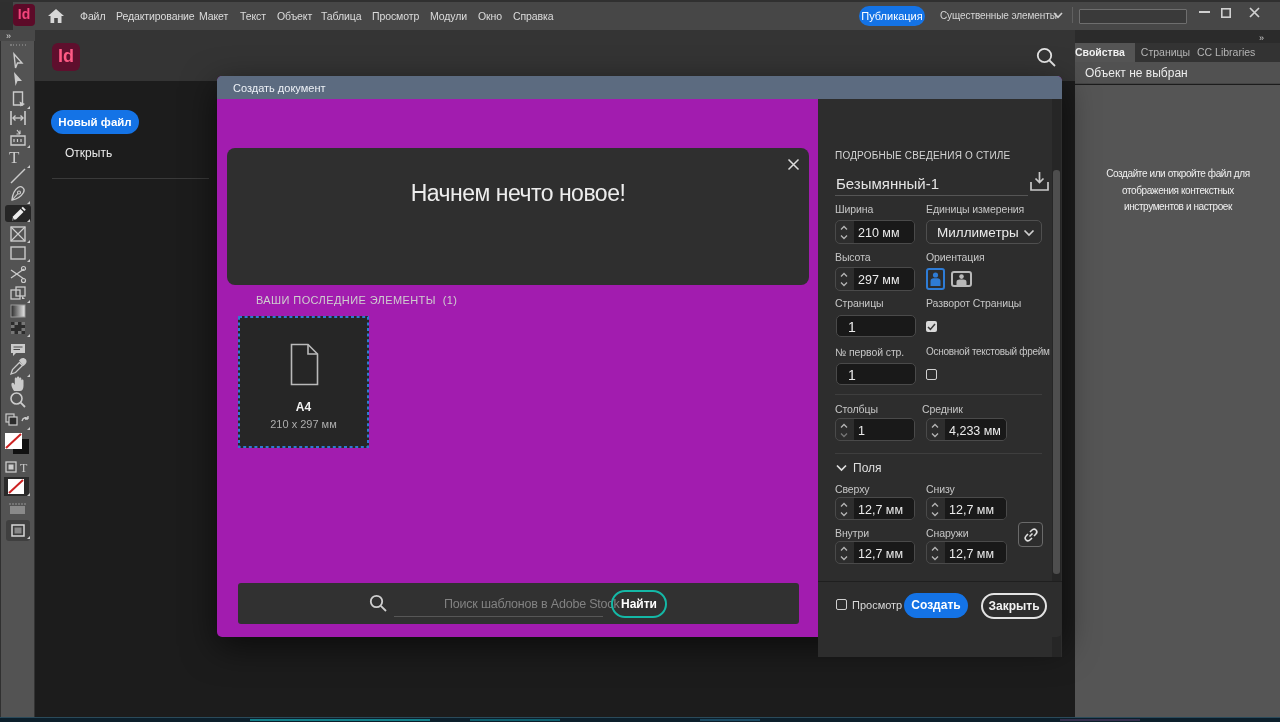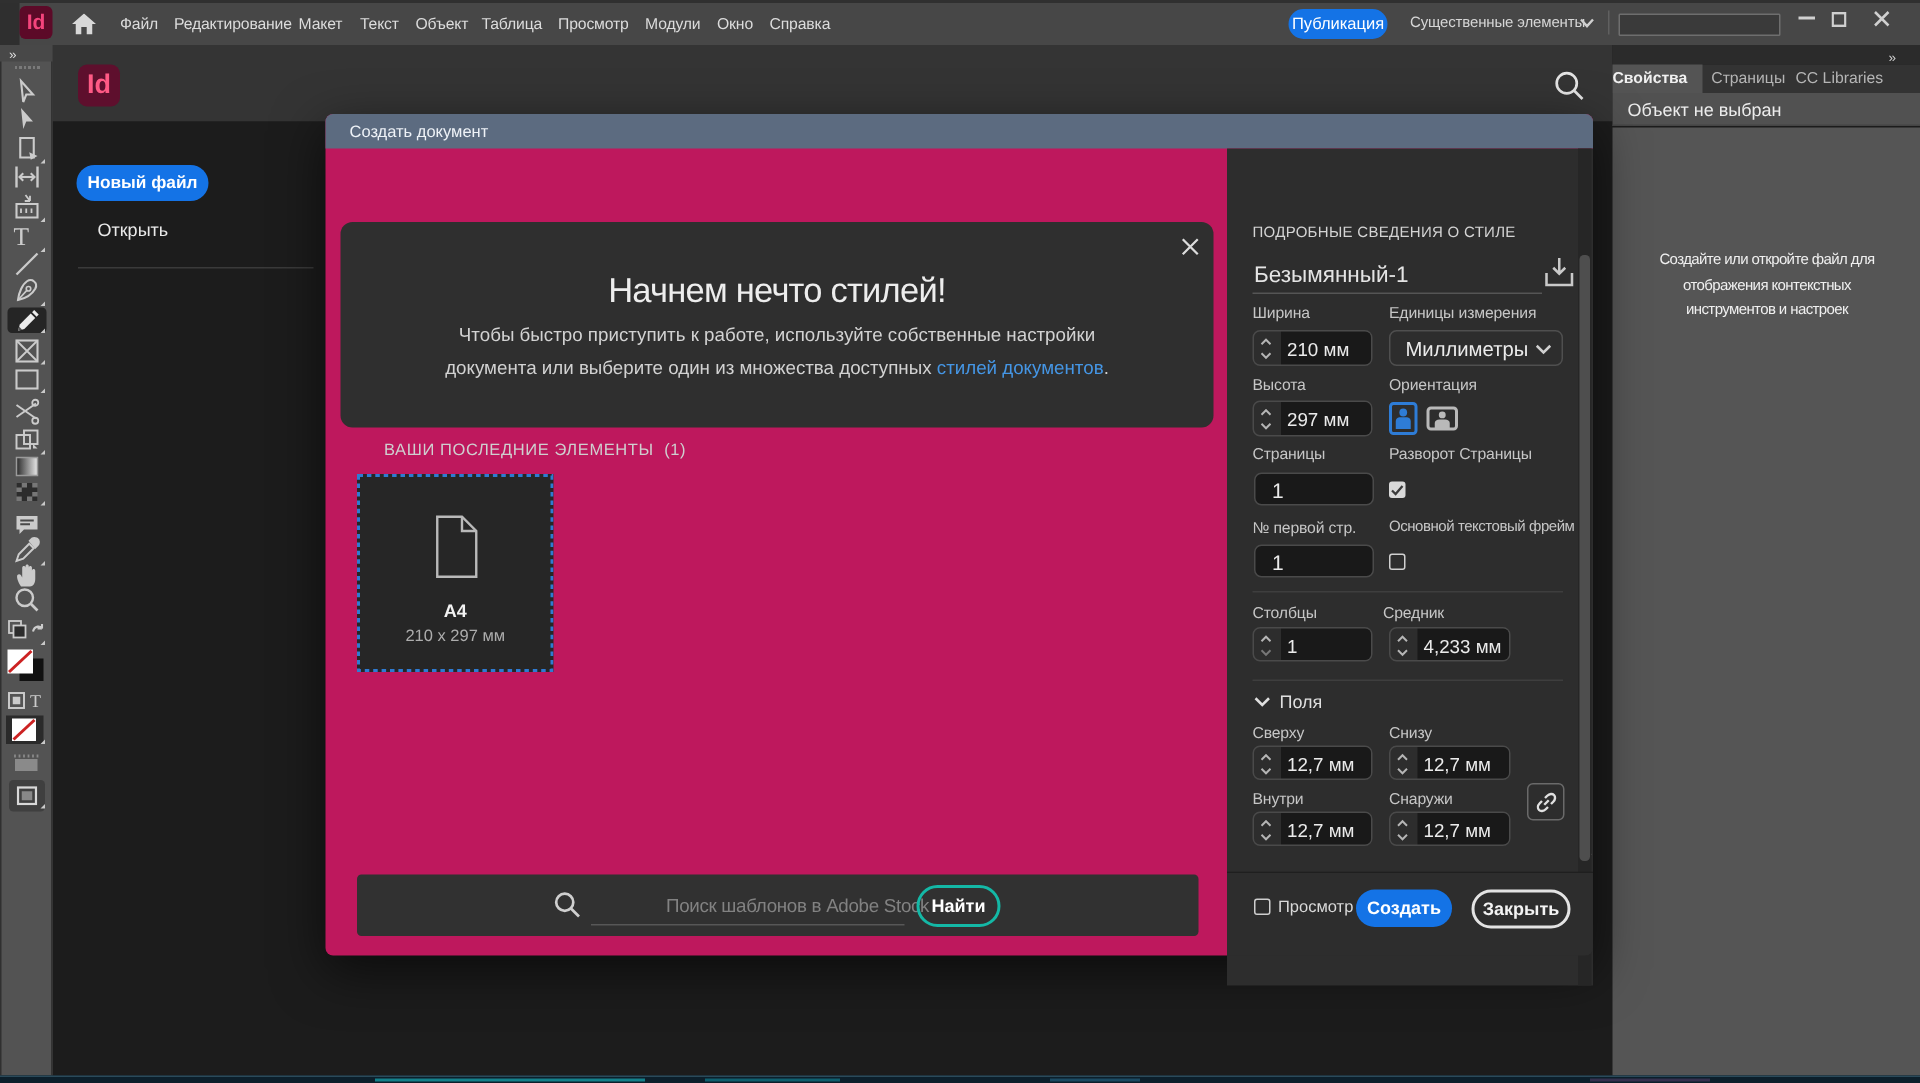--- a/index.html
+++ b/index.html
@@ -37,21 +37,21 @@
   #rp-top { left:1075px; top:30px; width:205px; height:13px; background:#2b2b2b; }
   #rp-tabs { left:1075px; top:43px; width:205px; height:19px; background:#333333; }
   .rp-tab { position:absolute; top:0; height:19px; font-size:10.5px; line-height:19px; }
   #rp-objrow { left:1075px; top:62px; width:205px; height:22px; background:#515151;
     border-bottom:1px solid #454545; }
   #rp-objrow span { position:absolute; left:10px; top:4px; font-size:12px; color:#ececec; }
   #rp-content { left:1075px; top:85px; width:205px; height:632px; background:#555555; }
   #rp-msg { left:1090px; top:166px; width:176px; font-size:10px; color:#f0f0f0;
     text-align:center; line-height:16.5px; letter-spacing:-0.4px; }
   
-  #dialog { left:217px; top:76px; width:845px; height:561px; background:#be185d;
+  #dialog { left:217px; top:76px; width:845px; height:561px; background:#a21caf;
     border-radius:5px; box-shadow:0 10px 34px rgba(0,0,0,.6); }
   #dlg-title { left:0; top:0; width:845px; height:23px; background:#5c6b80;
     border-radius:5px 5px 0 0; }
   #dlg-title span { position:absolute; left:16px; top:6px; font-size:11px; color:#eef2f7; }
   #dlg-tabs { left:0; top:23px; width:845px; height:39px; background:#2d2d2d; }
   .dtab { position:absolute; top:13px; font-size:11.5px; color:#a3a3a3; letter-spacing:-0.3px; white-space:nowrap; }
   #dtab-active { color:#fff; font-weight:bold; }
   #dtab-underline { left:21px; top:35px; width:66px; height:2.5px; background:#f0f0f0; }
   
   #hero { left:10px; top:72px; width:582px; height:137px; background:#2f2f2f;
@@ -296,23 +296,21 @@
 
   <div class="abs" id="dialog">
     <div class="abs" id="dlg-title">
         <span>Создать документ</span>
       </div>
 
     <div class="abs" id="hero">
       <svg class="abs" id="hero-close" viewBox="0 0 13 13">
         <path d="M1.5 1.5 L11.5 11.5 M11.5 1.5 L1.5 11.5" stroke="#dcdcdc" stroke-width="1.5"></path>
       </svg>
-      <div class="abs" id="hero-h1">Начнем нечто стилей!</div>
-      <div class="abs" id="hero-p">Чтобы быстро приступить к работе, используйте собственные настройки<br>
-      документа или выберите один из множества доступных <a>стилей документов</a>.</div>
+      <div class="abs" id="hero-h1">Начнем нечто новое!</div>
     </div>
     <span class="abs" id="recents-lbl">ВАШИ ПОСЛЕДНИЕ ЭЛЕМЕНТЫ&nbsp;&nbsp;(1)</span>
     <div class="abs" id="card">
       <svg style="position:absolute;left:0;top:0" width="131" height="132" viewBox="0 0 131 132">
           <rect x="1" y="1" width="129" height="130" fill="none" stroke="#2e7bd2" stroke-width="2" stroke-dasharray="3 2.6"></rect>
         </svg>
       <svg style="position:absolute;left:52px;top:27px" width="29" height="43" viewBox="0 0 29 43">
         <path d="M1.5 1.5 L18 1.5 L27.5 11 L27.5 41.5 L1.5 41.5 Z" fill="none" stroke="#b9b9b9" stroke-width="1.6"></path>
         <path d="M18 1.5 L18 11 L27.5 11" fill="none" stroke="#b9b9b9" stroke-width="1.6"></path>
       </svg>

